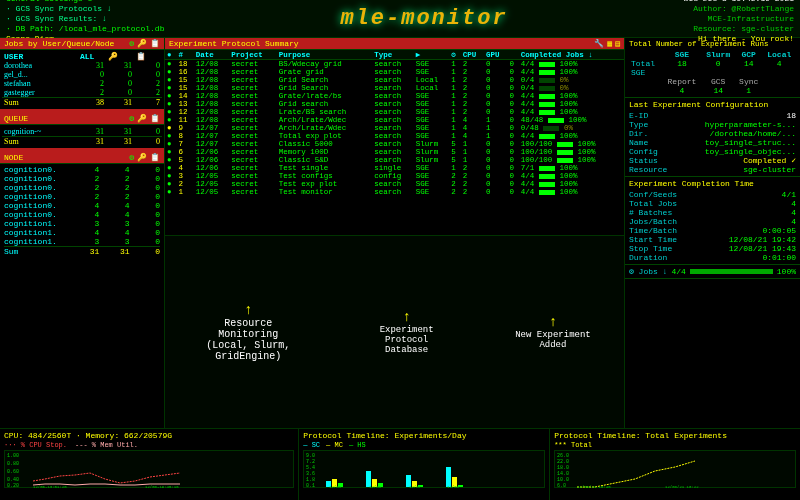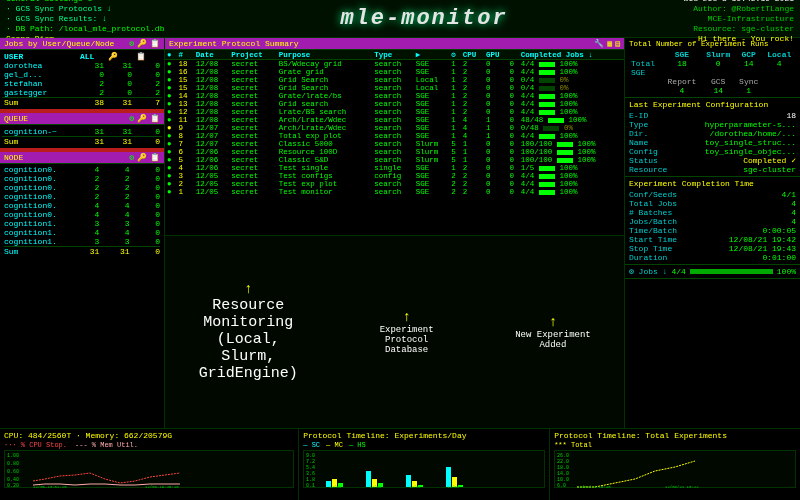--- a/index.html
+++ b/index.html
@@ -28,21 +28,21 @@
       display: flex;
       flex-direction: column;
       font-size: 8px;
       color: #00cc00;
       gap: 1px;
     }
     .top-bar-left span { color: #00ff00; }
     .logo {
       font-size: 22px;
       font-weight: bold;
-      color: #e5e5e5;
+      color: #eab308;
       letter-spacing: 2px;
       font-style: italic;
       text-shadow: 0 0 8px #00ff88;
       flex: 1;
       text-align: center;
     }
     .top-bar-right {
       display: flex;
       flex-direction: column;
       font-size: 8px;
@@ -59,21 +59,21 @@
 
     
     .left-panel {
       width: 165px;
       border-right: 1px solid #003300;
       display: flex;
       flex-direction: column;
     }
 
     .section-header {
-      background: #a21caf;
+      background: #b91c1c;
       border-bottom: 1px solid #004400;
       padding: 1px 4px;
       font-size: 8px;
       color: #ffff00;
       display: flex;
       justify-content: space-between;
       align-items: center;
     }
     .section-header .controls {
       display: flex;
@@ -90,20 +90,21 @@
       font-size: 8px;
     }
     .user-table th {
       color: #00ffff;
       padding: 0 2px;
       text-align: left;
     }
     .user-table td {
       padding: 0 2px;
       color: #00ff00;
+      font-family: Liberation Serif, serif;
     }
     .user-table .sum-row td {
       color: #ffff00;
       border-top: 1px solid #004400;
     }
     .col-num { text-align: right; width: 28px; }
 
     .subsection {
       border-top: 4px solid #b91c1c;
       flex: 0;
@@ -654,21 +655,21 @@
       <span>100/100</span>
       <span class="mini-rect"><span class="mini-rect-fill" style="width:100%;background:#00ff00"></span></span>
       <span style="color:#00ff00">100%</span>
     </td>
   </tr>
             <tr>
     <td style="color:#00ff00">●</td>
     <td style="color:#ffff00">6</td>
     <td>12/06</td>
     <td>secret</td>
-    <td>Resource 100D</td>
+    <td>Memory 100D</td>
     <td>search</td>
     <td>Slurm</td>
     <td>5</td>
     <td>1</td>
     <td>0</td>
     <td>0</td>
     <td>
       <span>100/100</span>
       <span class="mini-rect"><span class="mini-rect-fill" style="width:100%;background:#00ff00"></span></span>
       <span style="color:#00ff00">100%</span>
@@ -698,21 +699,21 @@
     <td>12/06</td>
     <td>secret</td>
     <td>Test single</td>
     <td>single</td>
     <td>SGE</td>
     <td>1</td>
     <td>2</td>
     <td>0</td>
     <td>0</td>
     <td>
-      <span>1/5</span>
+      <span>7/1</span>
       <span class="mini-rect"><span class="mini-rect-fill" style="width:100%;background:#00ff00"></span></span>
       <span style="color:#00ff00">100%</span>
     </td>
   </tr>
             <tr>
     <td style="color:#00ff00">●</td>
     <td style="color:#ffff00">3</td>
     <td>12/05</td>
     <td>secret</td>
     <td>Test configs</td>
@@ -764,21 +765,21 @@
       <span style="color:#00ff00">100%</span>
     </td>
   </tr>
           </tbody>
       </table>
     </div>
 
     <div class="annotation-area" style="height:70px">
       <div style="display:flex;flex-direction:column;align-items:center">
         <div class="arrow-up">↑</div>
-        <div class="annotation" style="font-size:15px;color:#ffffff;text-align:center">Resource Monitoring<br>(Local, Slurm, GridEngine)</div>
+        <div class="annotation" style="font-size:10px;color:#ffffff;text-align:center">Resource Monitoring<br>(Local, Slurm, GridEngine)</div>
       </div>
       <div style="display:flex;flex-direction:column;align-items:center">
         <div class="arrow-up">↑</div>
         <div class="annotation" style="font-size:9px;color:#ffffff;text-align:center">Experiment Protocol<br>Database</div>
       </div>
       <div style="display:flex;flex-direction:column;align-items:center">
         <div class="arrow-up">↑</div>
         <div class="annotation" style="font-size:9px;color:#ffffff;text-align:center">New Experiment<br>Added</div>
       </div>
     </div>

